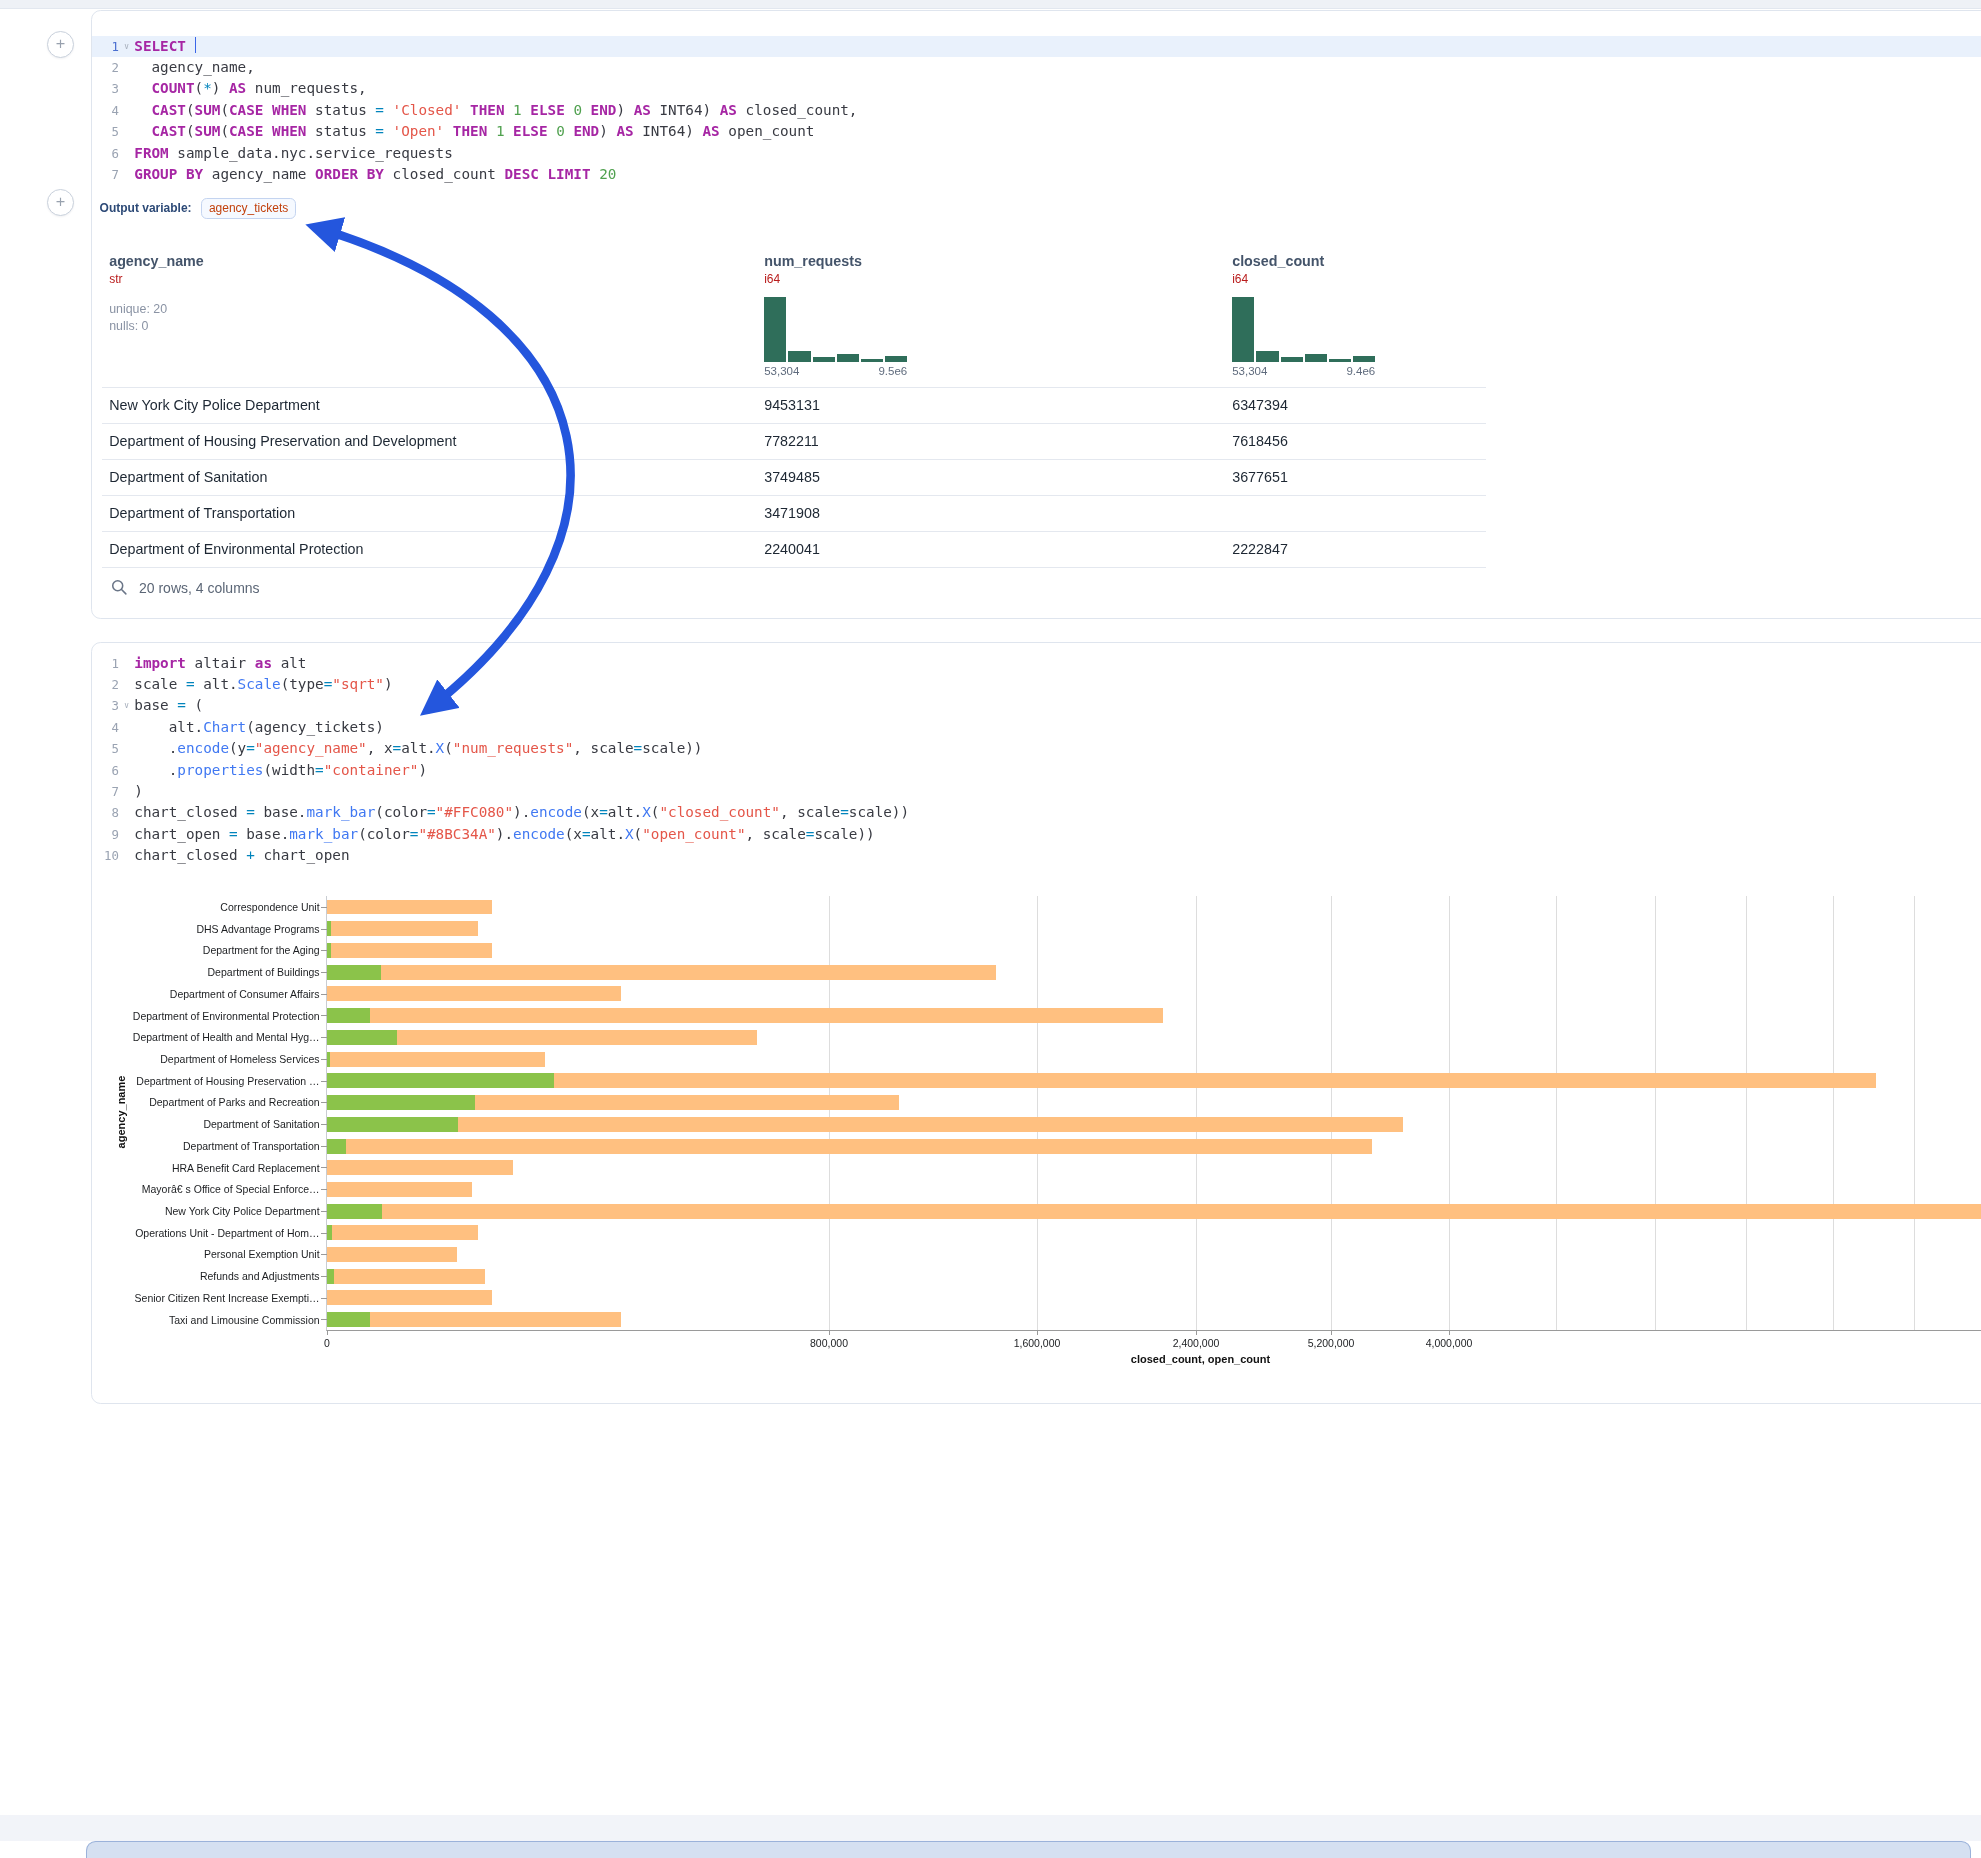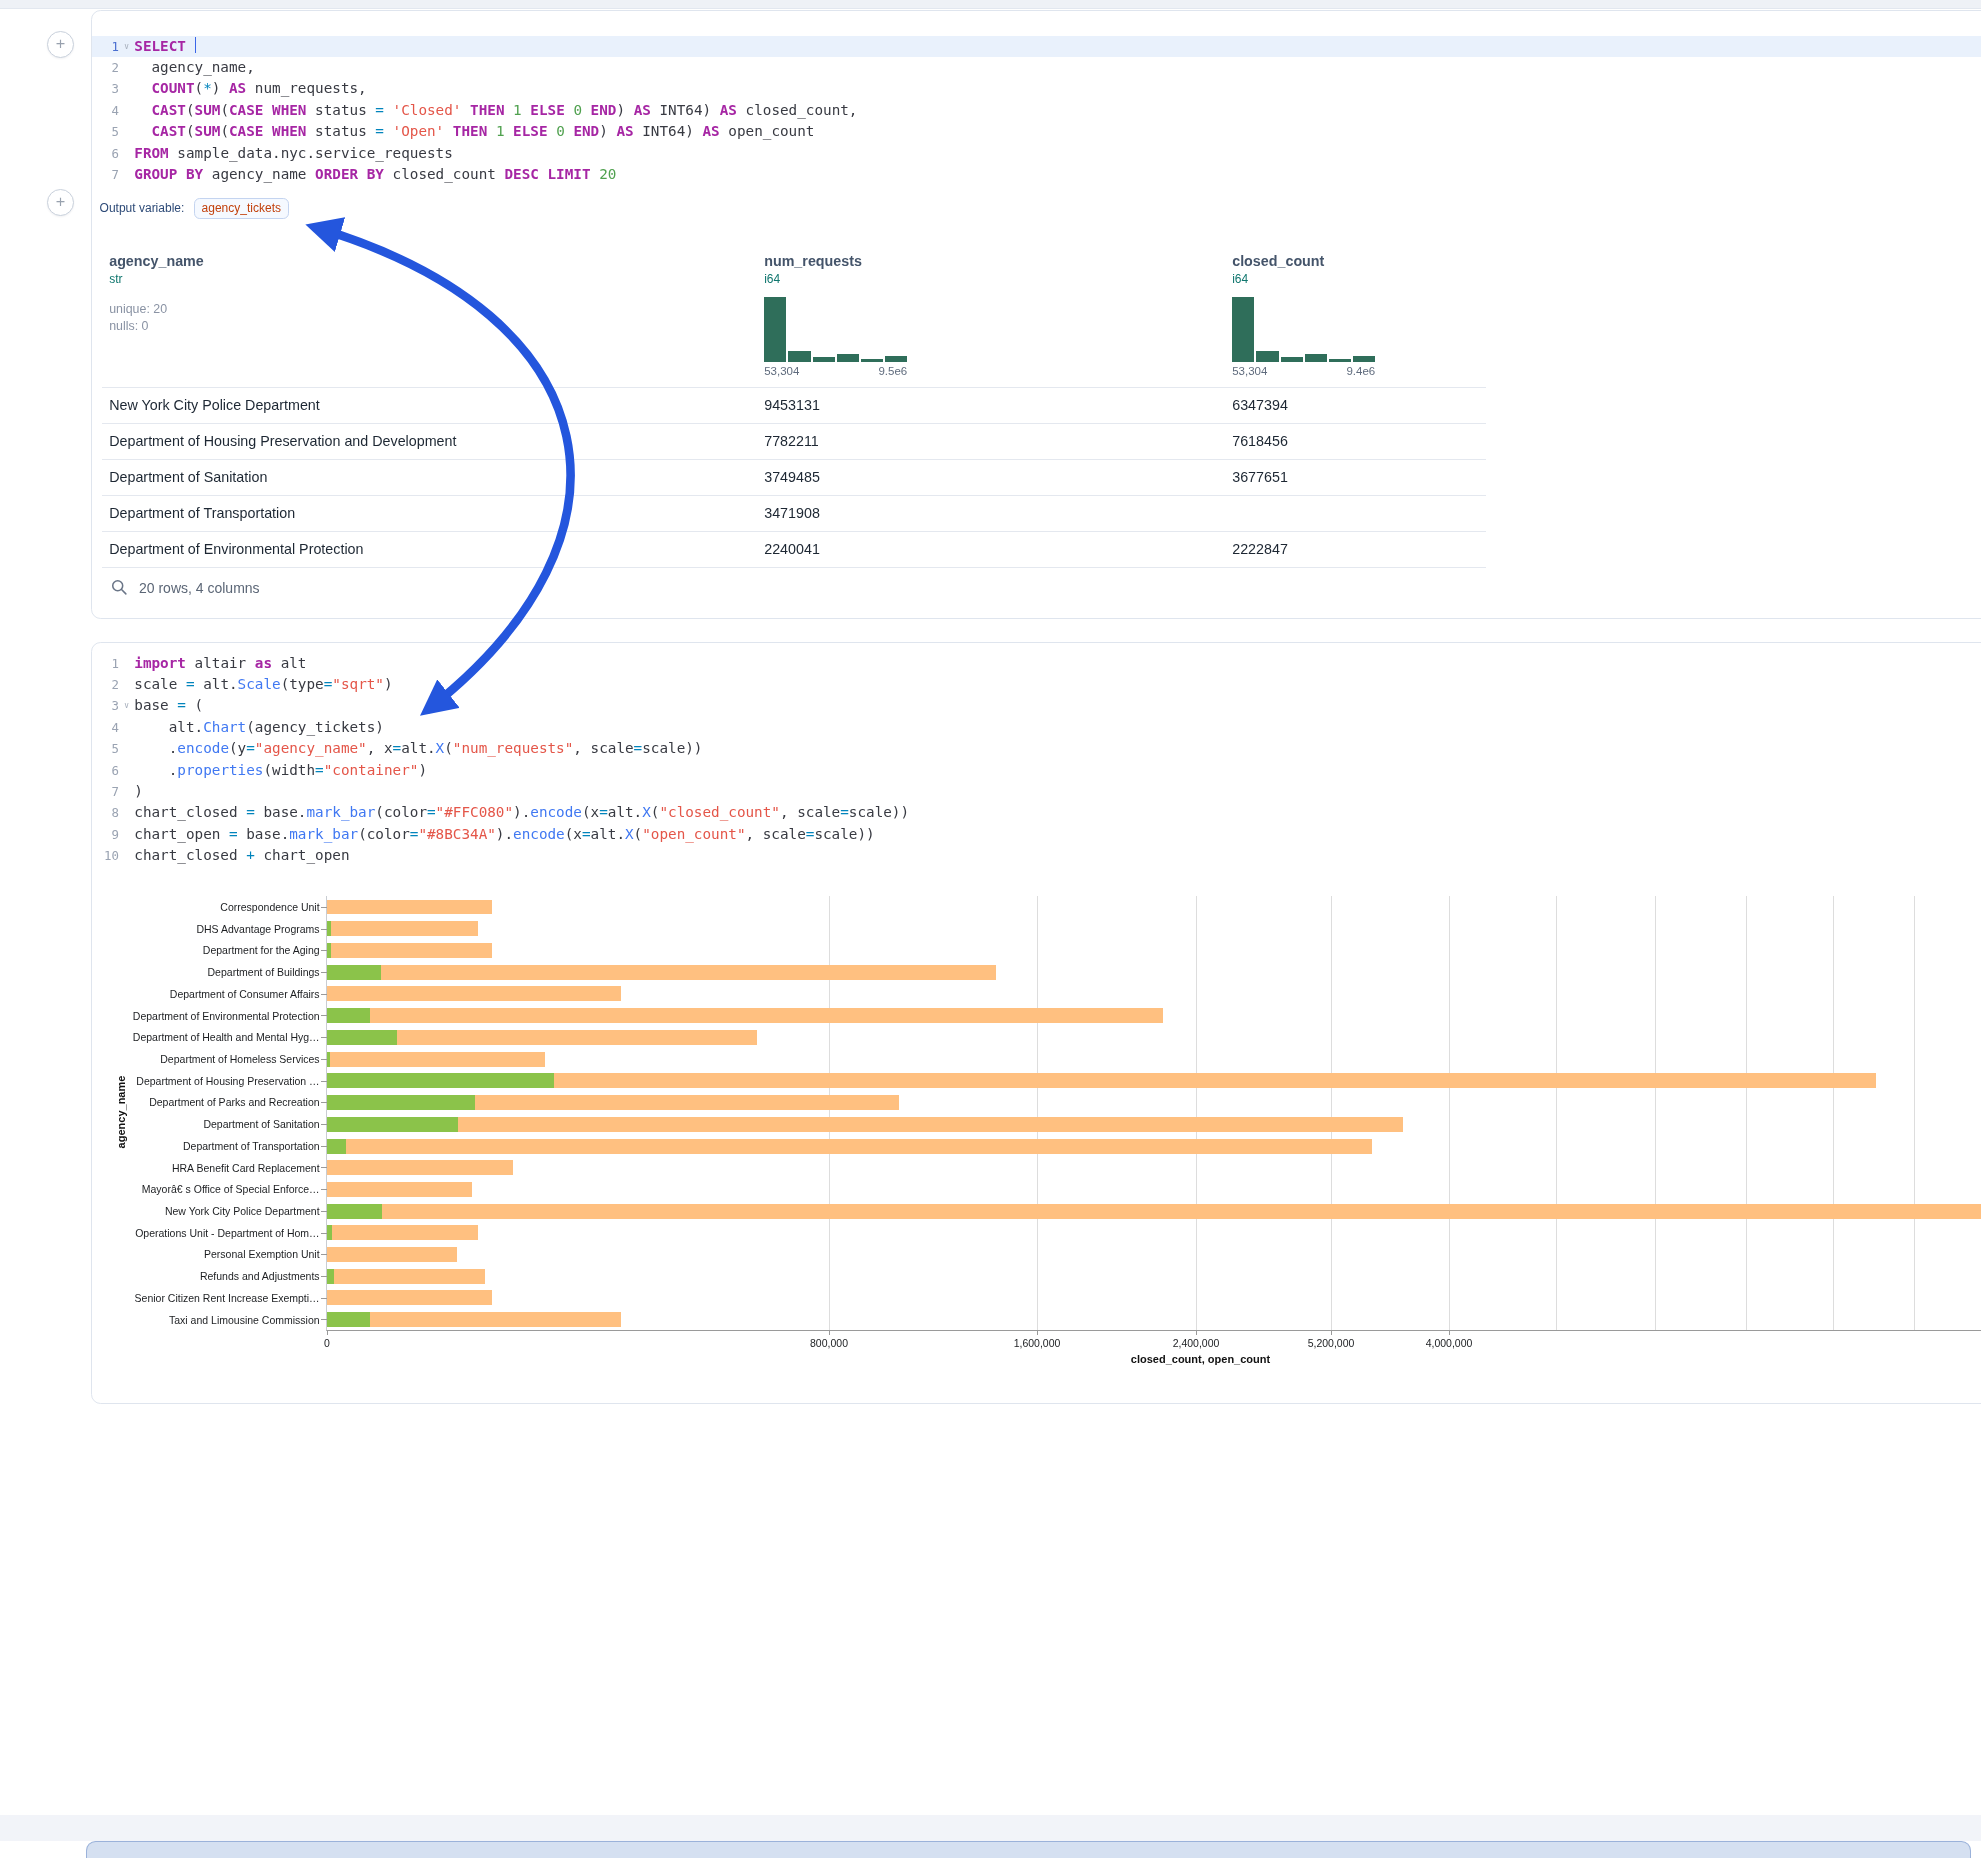--- a/index.html
+++ b/index.html
@@ -35,31 +35,31 @@
   .cursor{display:inline-block;width:1.9px;height:16.3px;background:#3a66e8;vertical-align:-2.9px;}
   .tk-kw{color:#a626a4;font-weight:bold;}
   .tk-fn{color:#4078f2;}
   .tk-str{color:#e45649;}
   .tk-num{color:#50a14f;}
   .tk-op{color:#0184bc;}
   .tk-pl{color:#383a42;}
 
   
   .outvar-row{position:absolute;top:187px;left:7.6px;display:flex;align-items:center;}
-  .outvar-label{font-size:12px;font-weight:normal;color:#2d4a77;}
+  .outvar-label{font-size:12px;font-weight:bold;color:#2d4a77;}
   .outvar-chip{margin-left:9.6px;max-width:84px;overflow:hidden;white-space:nowrap;
     padding:2.9px 6.7px;border:1px solid #c4d4f0;border-radius:5.7px;background:#f5f9ff;
     color:#c2410c;font-size:12px;cursor:pointer;}
 
   
   #table{position:absolute;top:229px;left:9.6px;width:1384px;}
   .t-grid{display:grid;grid-template-columns:655px 468px 1fr;}
   .th{padding:13.4px 7.6px 9.6px 7.6px;}
   .th-name{font-size:14.3px;font-weight:bold;color:#44546a;}
-  .th-type{font-size:12px;color:#0f766e;margin-top:2.9px;}
+  .th-type{font-size:12px;color:#b91c1c;margin-top:2.9px;}
   .th-meta{font-size:12.4px;color:#8a93a4;line-height:17px;}
   .th-meta .m1{margin-top:15.3px;}
   .hist{margin-top:11.5px;width:143px;}
   .hist-bars{display:flex;align-items:flex-end;gap:1.9px;height:65px;}
   .hist-bar{flex:1;background:#2f6e5a;}
   .hist-labels{display:flex;justify-content:space-between;font-size:11.5px;color:#5f6b7d;margin-top:2.9px;}
   .t-row{display:grid;grid-template-columns:655px 468px 1fr;height:35px;border-top:1px solid #e4e8ef;}
   .t-row:last-child{border-bottom:1px solid #e4e8ef;}
   .td{display:flex;align-items:center;padding-left:7.6px;font-size:14.3px;color:#1d2733;overflow:hidden;white-space:nowrap;}
   .t-footer{display:flex;align-items:center;gap:11.5px;margin-top:11.5px;padding-left:9.6px;color:#5b6676;font-size:14px;text-align:center;}

